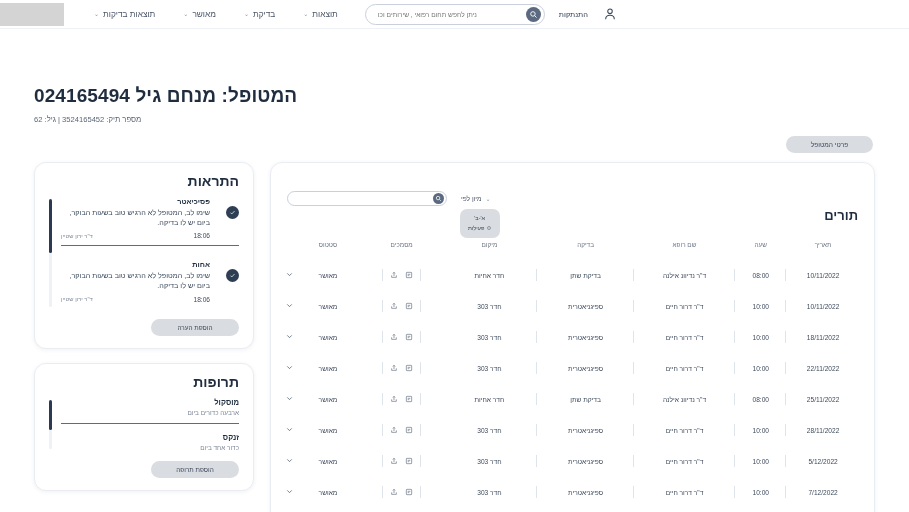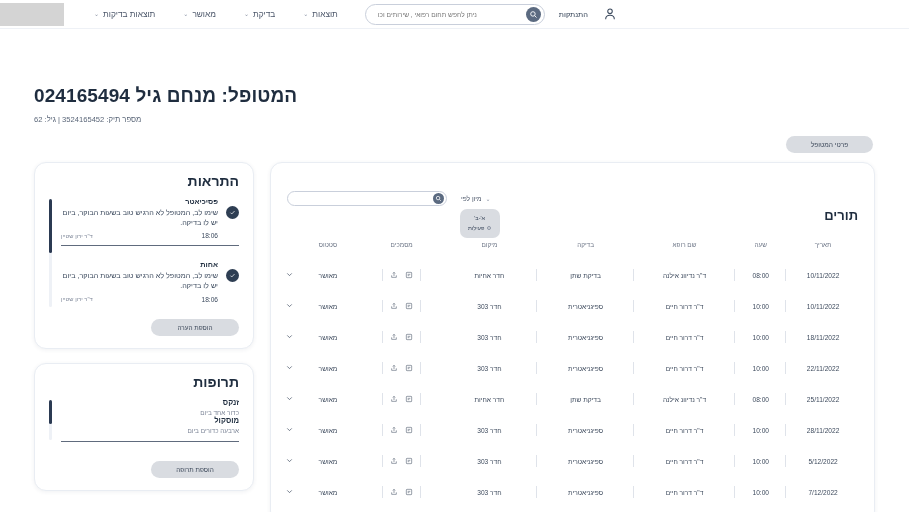--- a/index.html
+++ b/index.html
@@ -252,21 +252,21 @@
     background: #eef1f6;
     border-radius: 2px;
   }
   .thumb {
     position: absolute;
     left: 0; width: 3px;
     background: #2b3a52;
     border-radius: 2px;
   }
   .alert-item { text-align: right; position: relative; padding: 0 0 6px 0; }
-  .alert-row { display: flex; align-items: flex-start; gap: 8px; flex-direction: row-reverse; }
+  .alert-row { display: flex; align-items: flex-start; gap: 16px; flex-direction: row-reverse; }
   .alert-body { flex: 1; }
   .alert-role { font-size: 7.4px; font-weight: bold; color: #1f2d3f; margin-bottom: 2px; }
   .alert-text { font-size: 7.2px; color: #3c4a5e; line-height: 1.42; }
   .alert-meta {
     display: flex; justify-content: space-between; align-items: center;
     margin-top: 4px;
   }
   .alert-doc { font-size: 5.8px; color: #7b8496; }
   .alert-time { font-size: 6.6px; color: #3c4a5e; }
   .check-circle {
@@ -692,27 +692,27 @@
     </div>
 
     <div class="card side-card">
       <div class="side-title">תרופות</div>
       <div class="scroll-wrap">
         <div class="track">
           <div class="thumb" style="top:0;height:62%"></div>
         </div>
         <div id="meds-list">
             <div class="med-item">
-              <div class="med-name">זנקס</div>
-              <div class="med-dose">כדור אחד ביום</div>
-            </div>
-            <div class="med-item">
               <div class="med-name">מוסקול</div>
               <div class="med-dose">ארבעה כדורים ביום</div>
               <div class="med-divider"></div>
+            </div>
+            <div class="med-item">
+              <div class="med-name">זנקס</div>
+              <div class="med-dose">כדור אחד ביום</div>
             </div>
           </div>
       </div>
       <button class="pill-btn">הוספת תרופה</button>
     </div>
 
   </div>
 </div>
 
 </body></html>

